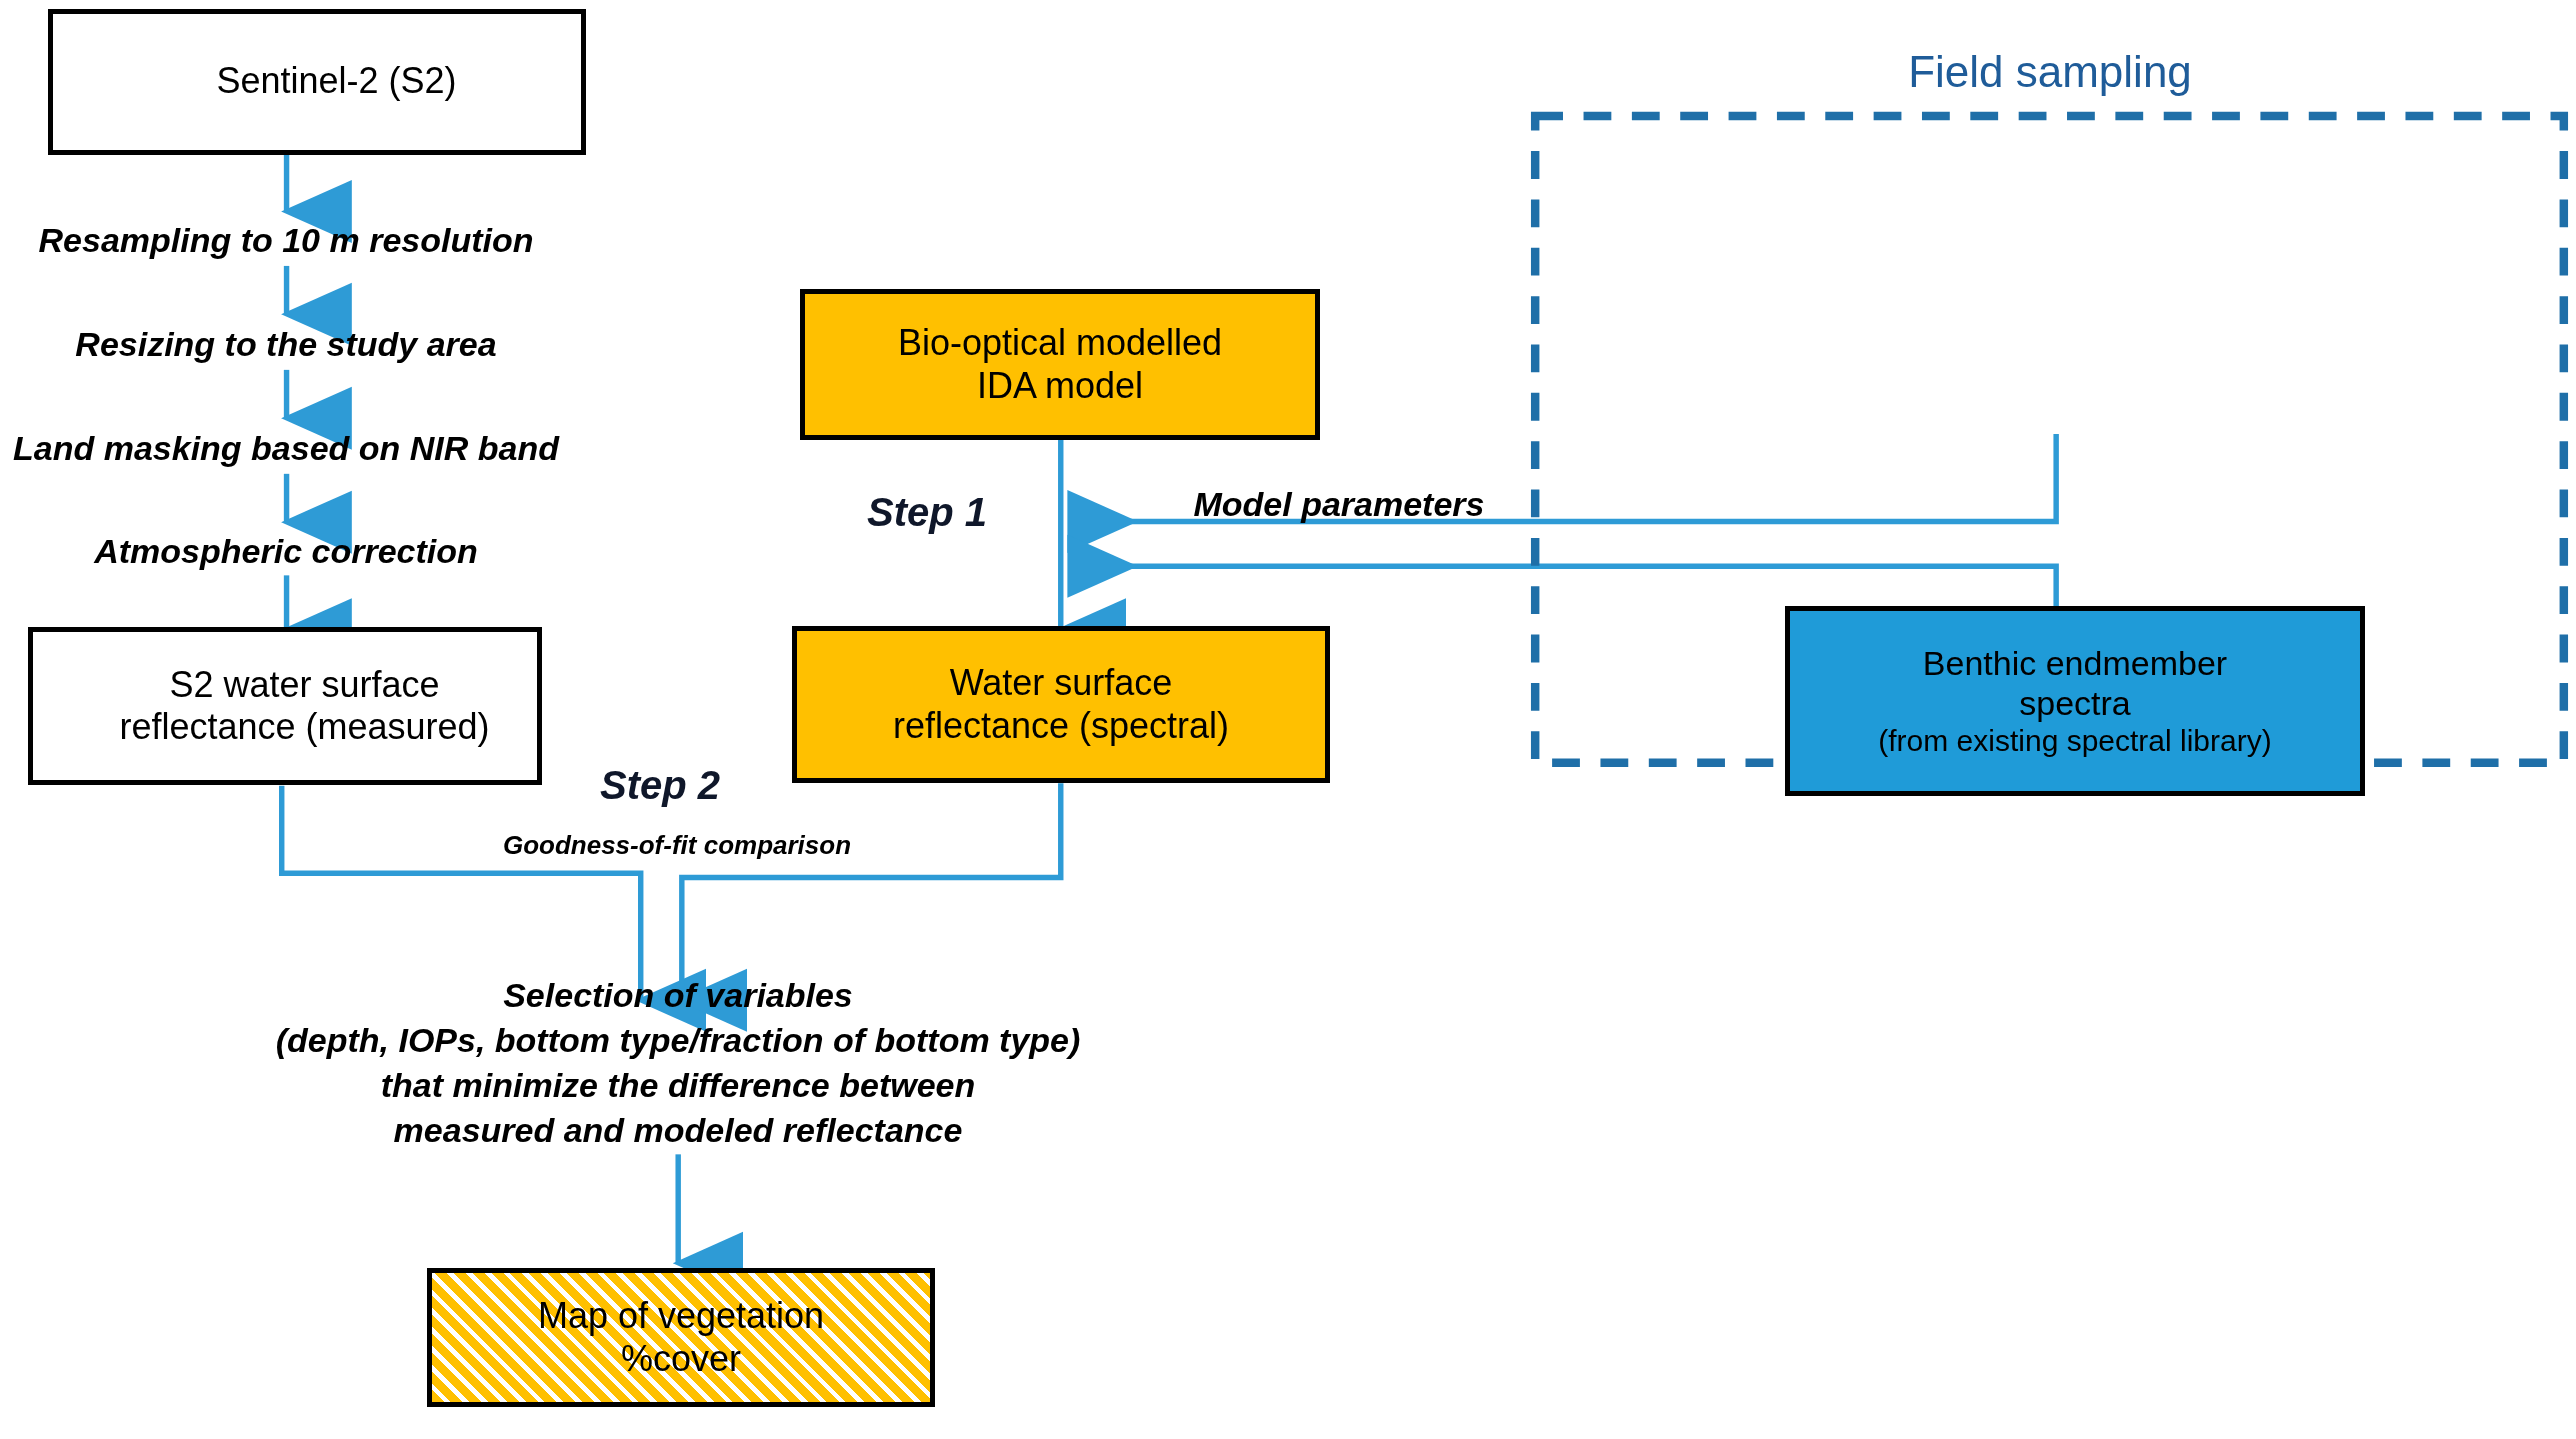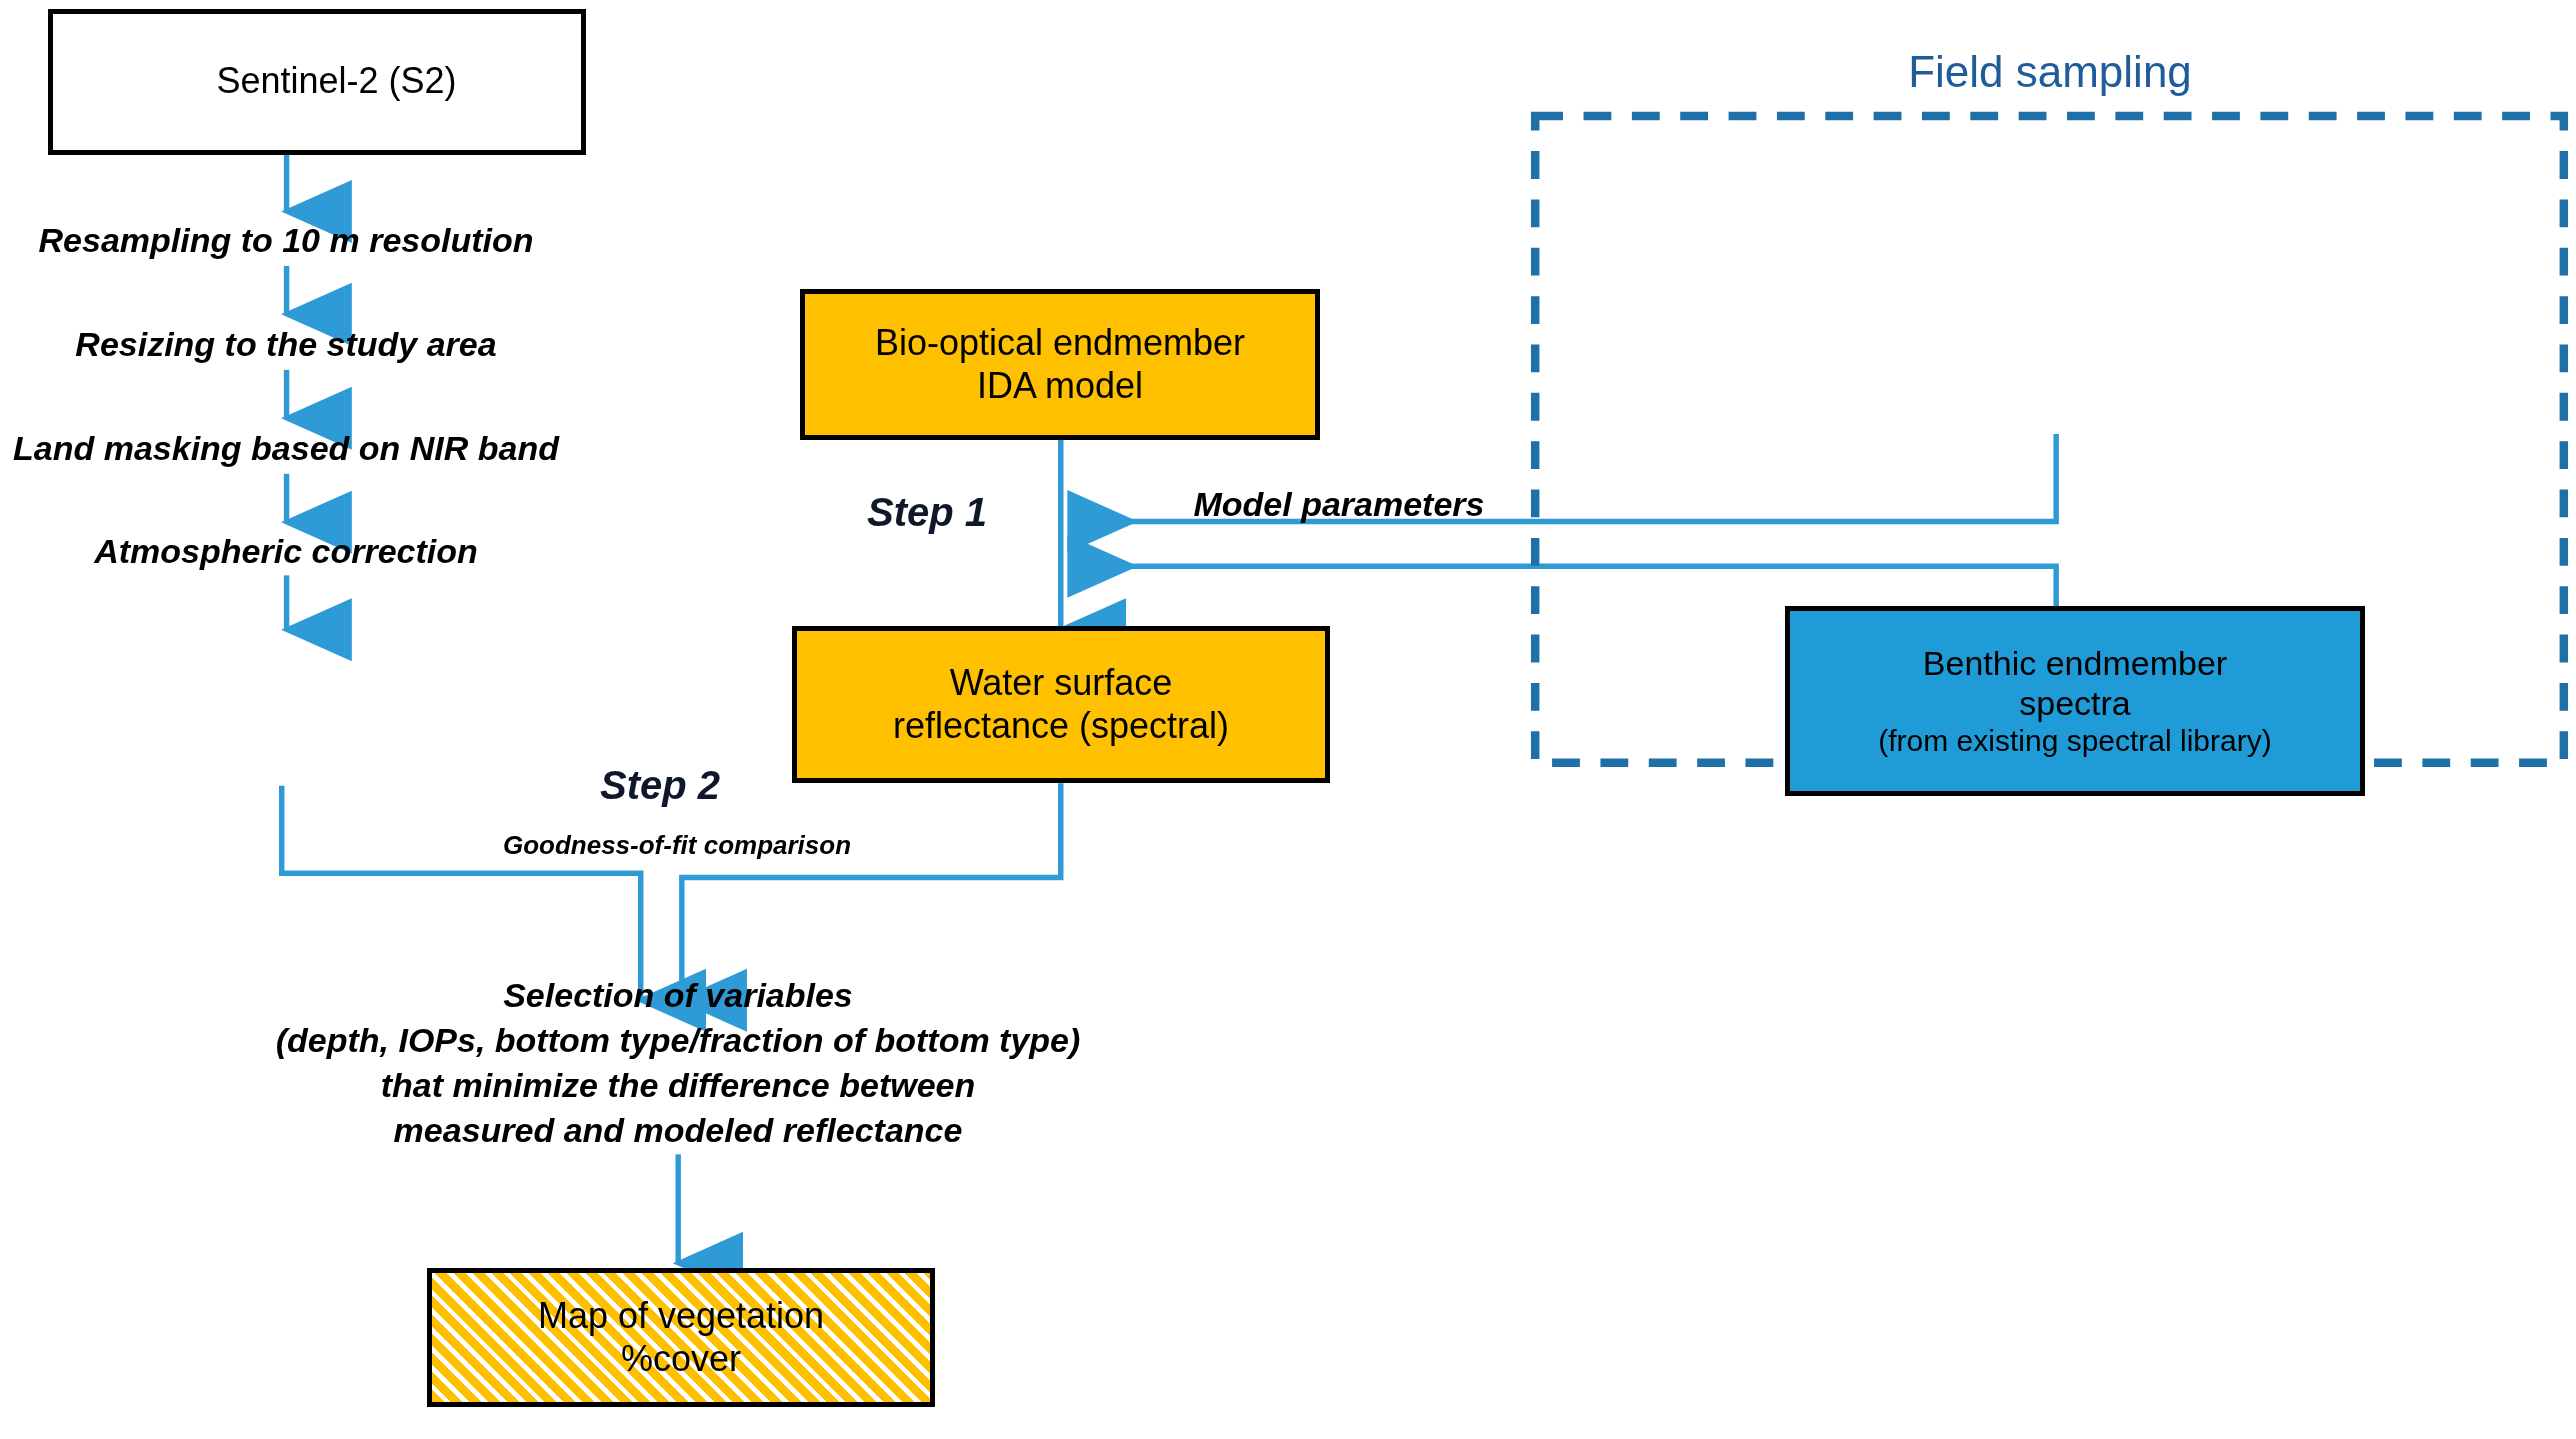--- a/index.html
+++ b/index.html
@@ -146,23 +146,27 @@
 
     <rect x="2540" y="192" width="1702" height="1070" fill="none" stroke="#1F6FA8" stroke-width="14" stroke-dasharray="46 34"></rect>
   </svg>
 
   <div class="grouptitle" style="left:2050px; top:11px;">Field sampling</div>
 
   <div class="node node-white" style="left:48px; top:8.5px; width:538px; height:146px;">
     <span class="node-line t60">Sentinel-2 (S2)</span>
   </div>
 
+  <div class="node node-white" style="left:28px; top:627px; width:514px; height:158px;">
+    <span class="node-line t60">S2 water surface</span>
+    <span class="node-line t60">reflectance (measured)</span>
+  </div>
 
   <div class="node node-orange" style="left:800px; top:289px; width:520px; height:151px;">
-    <span class="node-line t60">Bio-optical endmember</span>
+    <span class="node-line t60">Bio-optical modelled</span>
     <span class="node-line t60">IDA model</span>
   </div>
 
   <div class="node node-orange" style="left:792px; top:626px; width:538px; height:157px;">
     <span class="node-line t60">Water surface</span>
     <span class="node-line t60">reflectance (spectral)</span>
   </div>
 
 
   <div class="node node-blue" style="left:1785px; top:606px; width:580px; height:190px;">

